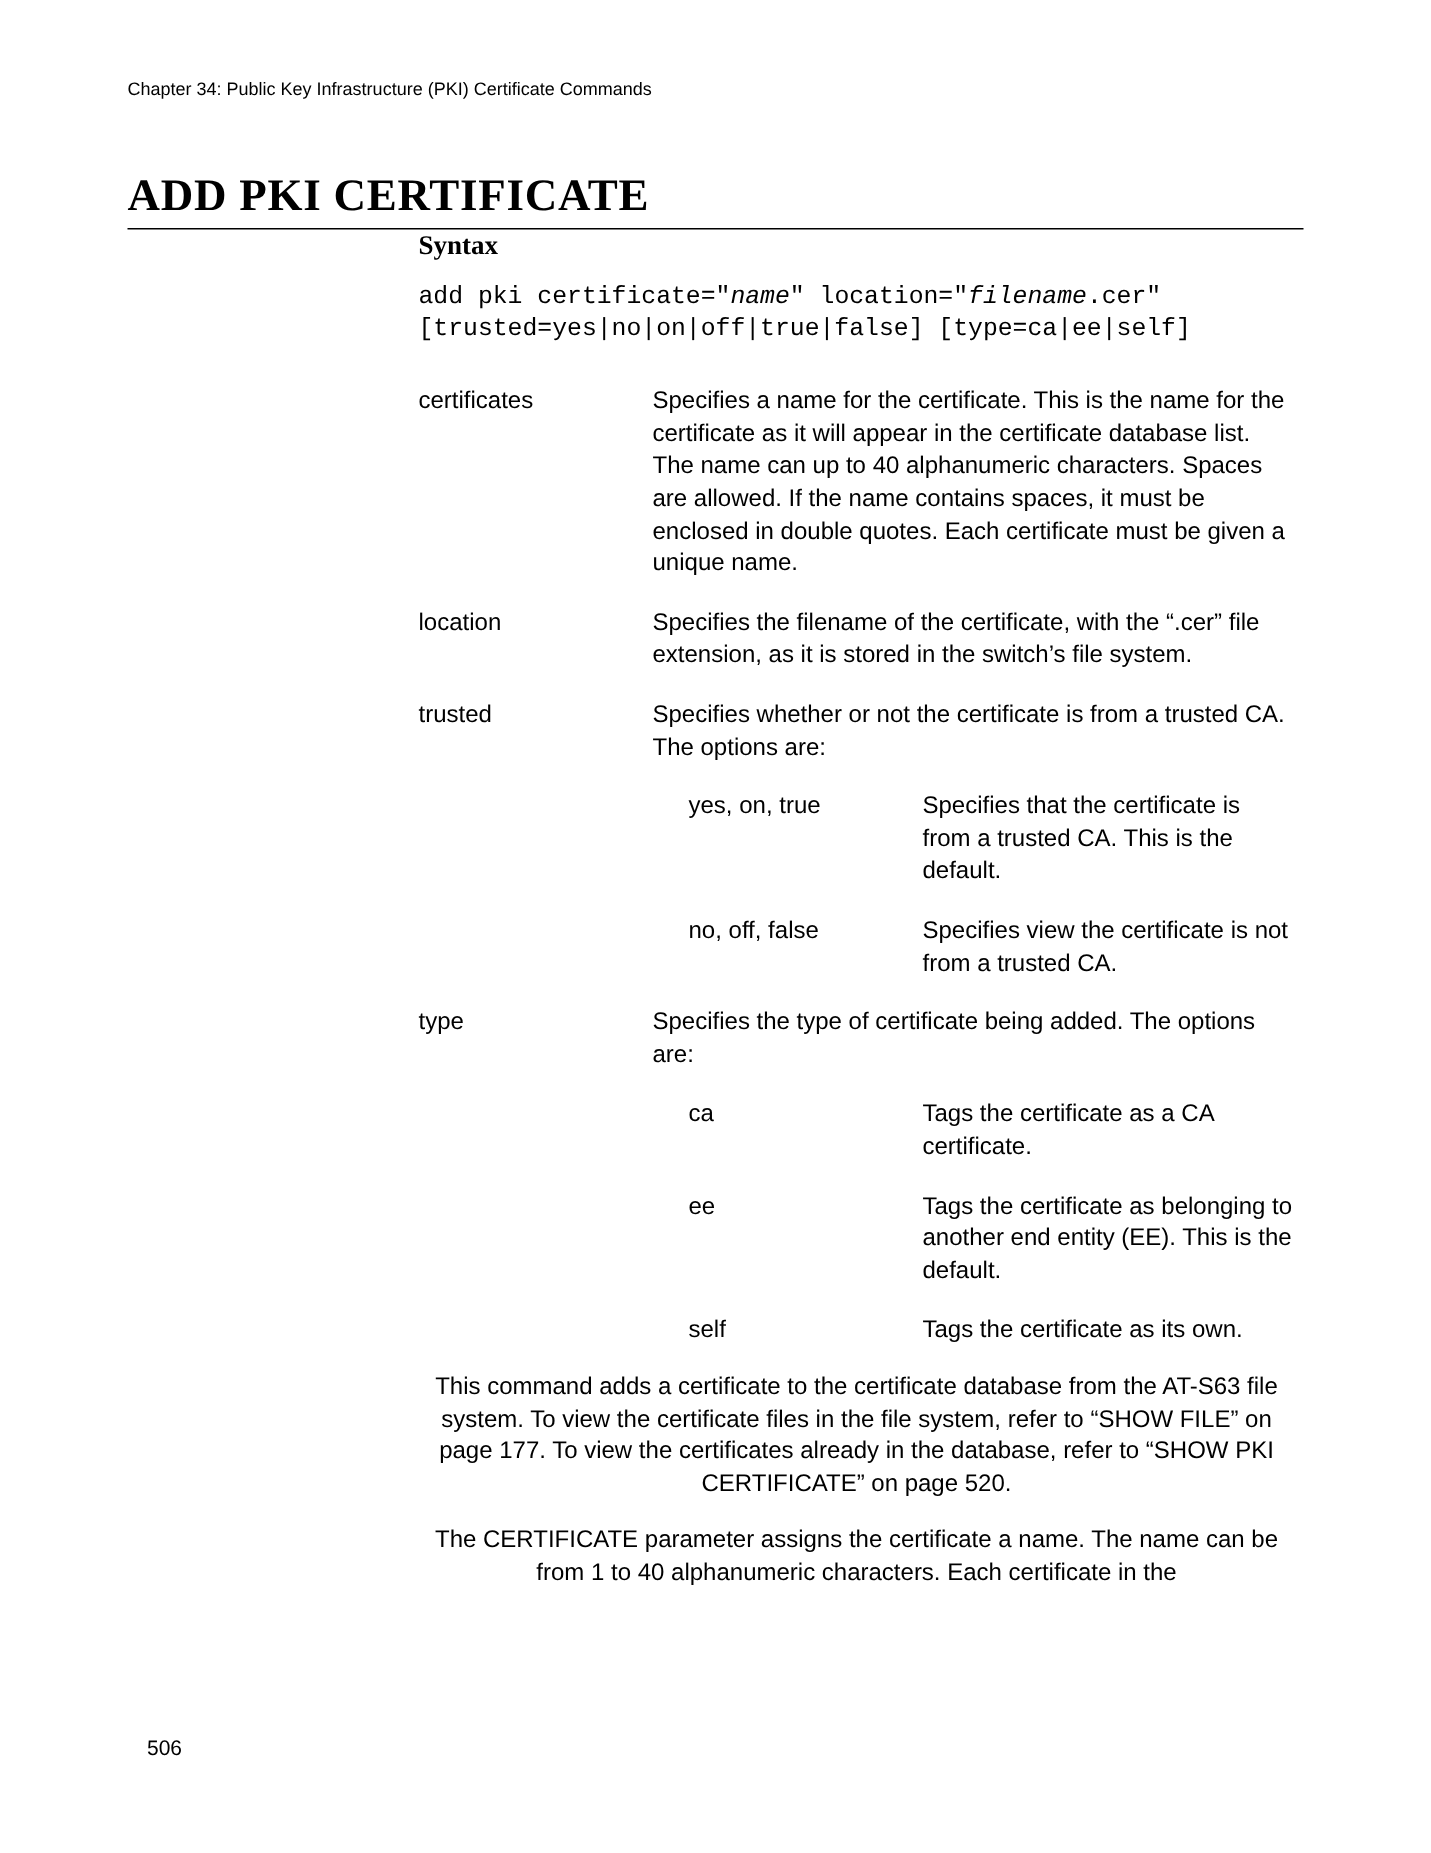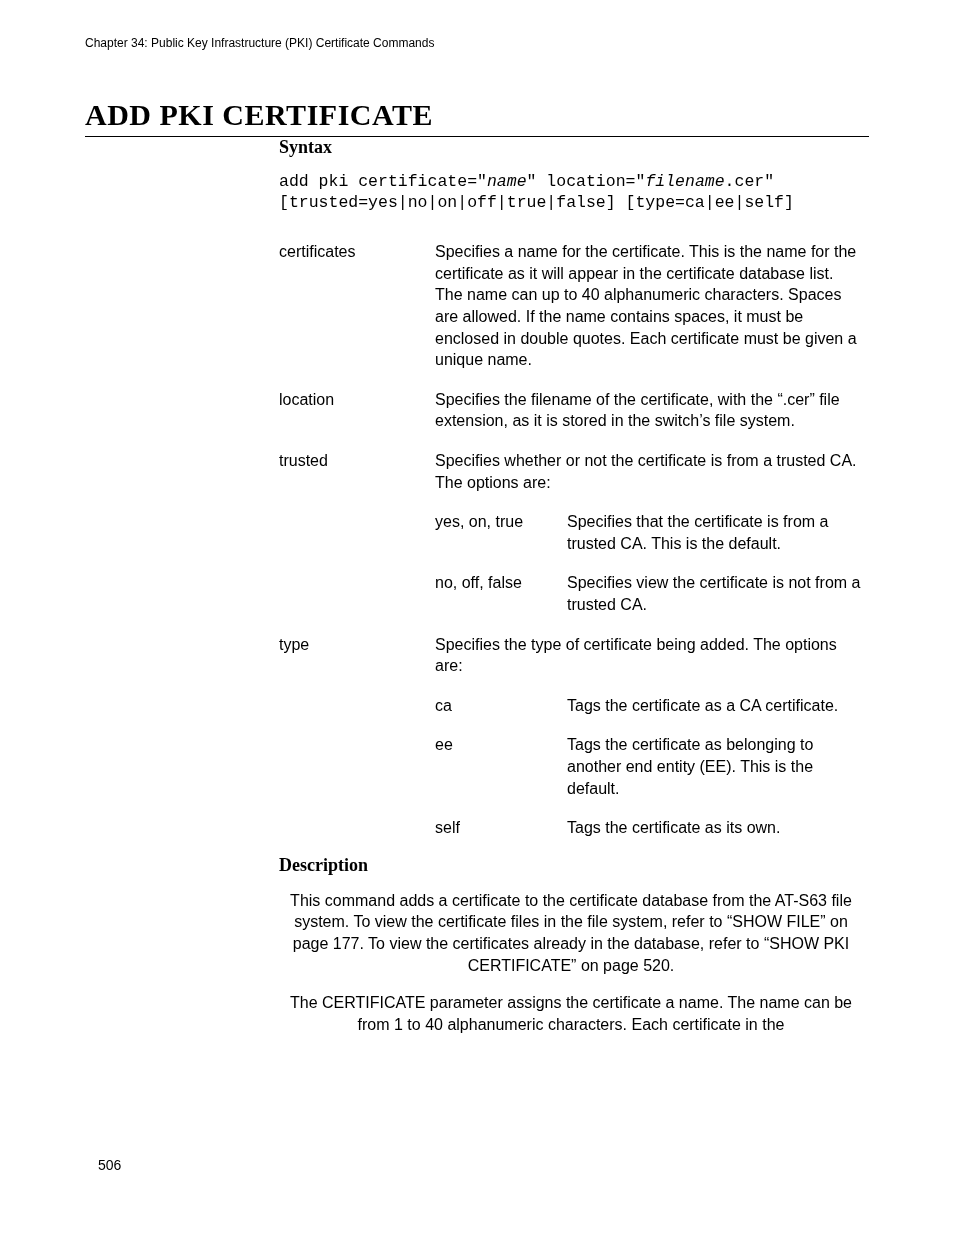--- a/index.html
+++ b/index.html
@@ -6,21 +6,21 @@
     margin: 0;
     padding: 0;
     font-family: Arial, Helvetica, sans-serif;
     background: #fff;
     color: #000;
     width: 954px;
     height: 1235px;
     position: relative;
   }
   .page {
-    padding: 36px 85px 0 85px;
+    padding: 52px 85px 0 85px;
   }
   .running-header {
     font-size: 12px;
     font-family: Arial, sans-serif;
     margin-bottom: 48px;
   }
   .title {
     font-family: "Times New Roman", Times, serif;
     font-size: 30px;
     font-weight: bold;
@@ -59,20 +59,21 @@
   }
   .param-desc {
     flex: 1;
   }
   .sub-row {
     display: flex;
     align-items: flex-start;
     margin-bottom: 18px;
     font-size: 16px;
     line-height: 1.35;
+    gap: 24px;
   }
   .sub-indent { width: 156px; flex-shrink: 0; }
   .sub-name { width: 132px; flex-shrink: 0; }
   .sub-desc { flex: 1; }
   .desc-para {
     font-size: 16px;
     line-height: 1.35;
     margin-bottom: 16px;
     text-align: center;
   }
@@ -141,20 +142,19 @@
       <div class="sub-name">ee</div>
       <div class="sub-desc">Tags the certificate as belonging to another end entity (EE). This is the default.</div>
     </div>
 
     <div class="sub-row" style="margin-bottom:16px;">
       <div class="sub-indent"></div>
       <div class="sub-name">self</div>
       <div class="sub-desc">Tags the certificate as its own.</div>
     </div>
 
-    <div class="section-heading">Description</div>
 
     <div class="desc-para">This command adds a certificate to the certificate database from the AT-S63 file system. To view the certificate files in the file system, refer to “SHOW FILE” on page 177. To view the certificates already in the database, refer to “SHOW PKI CERTIFICATE” on page 520.</div>
     <div class="desc-para">The CERTIFICATE parameter assigns the certificate a name. The name can be from 1 to 40 alphanumeric characters. Each certificate in the</div>
   </div>
 </div>
 
 <div class="page-number">506</div>
 
 </body></html>

